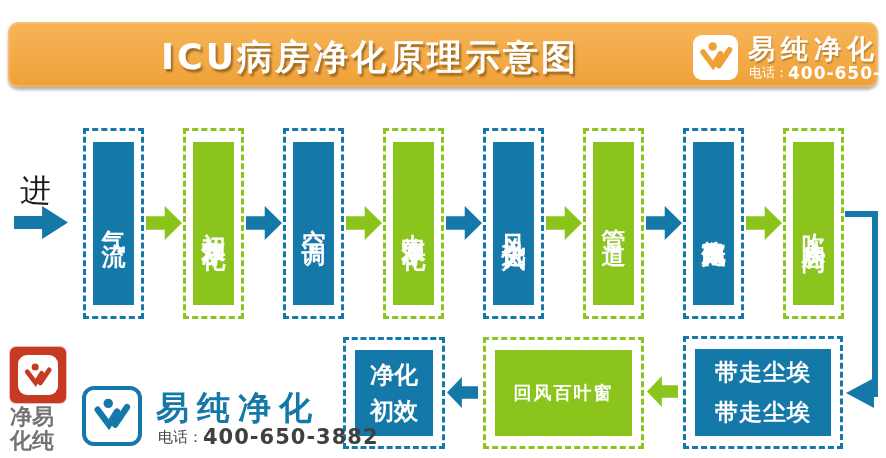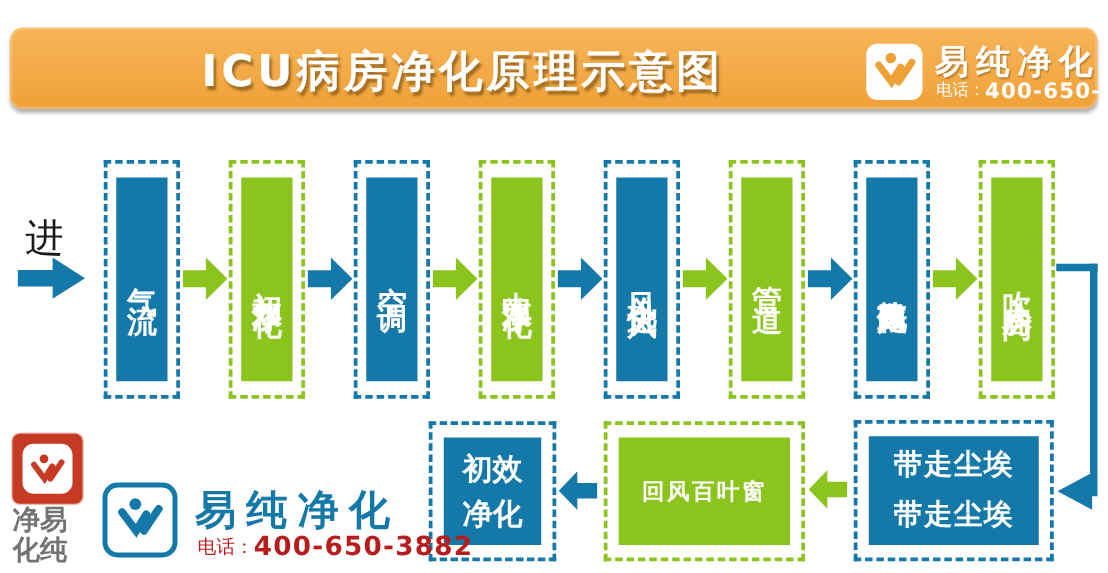--- a/index.html
+++ b/index.html
@@ -112,21 +112,21 @@
 
   .flogo-icon{
     position:absolute;left:82px;top:386px;width:52px;height:52px;background:#ffffff;
     border:4px solid #1478a8;border-radius:12px;
     display:flex;align-items:center;justify-content:center;color:#1478a8;
   }
   .flogo-name{
     position:absolute;left:156px;top:386px;color:#1478a8;font-size:33px;font-weight:bold;
     letter-spacing:8px;white-space:nowrap;
   }
-  .flogo-phone{position:absolute;left:158px;top:425px;color:#b91c1c;white-space:nowrap;text-align:center;}
+  .flogo-phone{position:absolute;left:158px;top:425px;color:#404040;white-space:nowrap;text-align:center;}
   .flogo-phone .p-label{font-size:15px;vertical-align:2px;}
   .flogo-phone .p-number{font-size:21px;font-weight:bold;letter-spacing:1px;}
 </style>
 </head>
 <body>
 
 <div class="stage">
 
   <div class="banner">
     <div class="banner-title">ICU病房净化原理示意图</div>
@@ -220,22 +220,22 @@
 
   <div class="hnode green n-huifeng">
     <div class="fill">
       <span>回风百叶窗</span>
     </div>
   </div>
   <div class="arrow-l fill-blue arr-r2-blue"></div>
 
   <div class="hnode blue n-chuxiao2">
     <div class="fill">
+      <span>净化</span>
       <span>初效</span>
-      <span>净化</span>
     </div>
   </div>
 
   <div class="seal">
     <div class="seal-top">
       <div class="white-box">
         <svg width="30" height="30" viewBox="0 0 64 64">
           <circle cx="26" cy="15" r="7.5" fill="currentColor"></circle>
           <g stroke="currentColor" stroke-width="10" stroke-linecap="round" fill="none">
             <path d="M9 25 L27 49 L40 28"></path>

